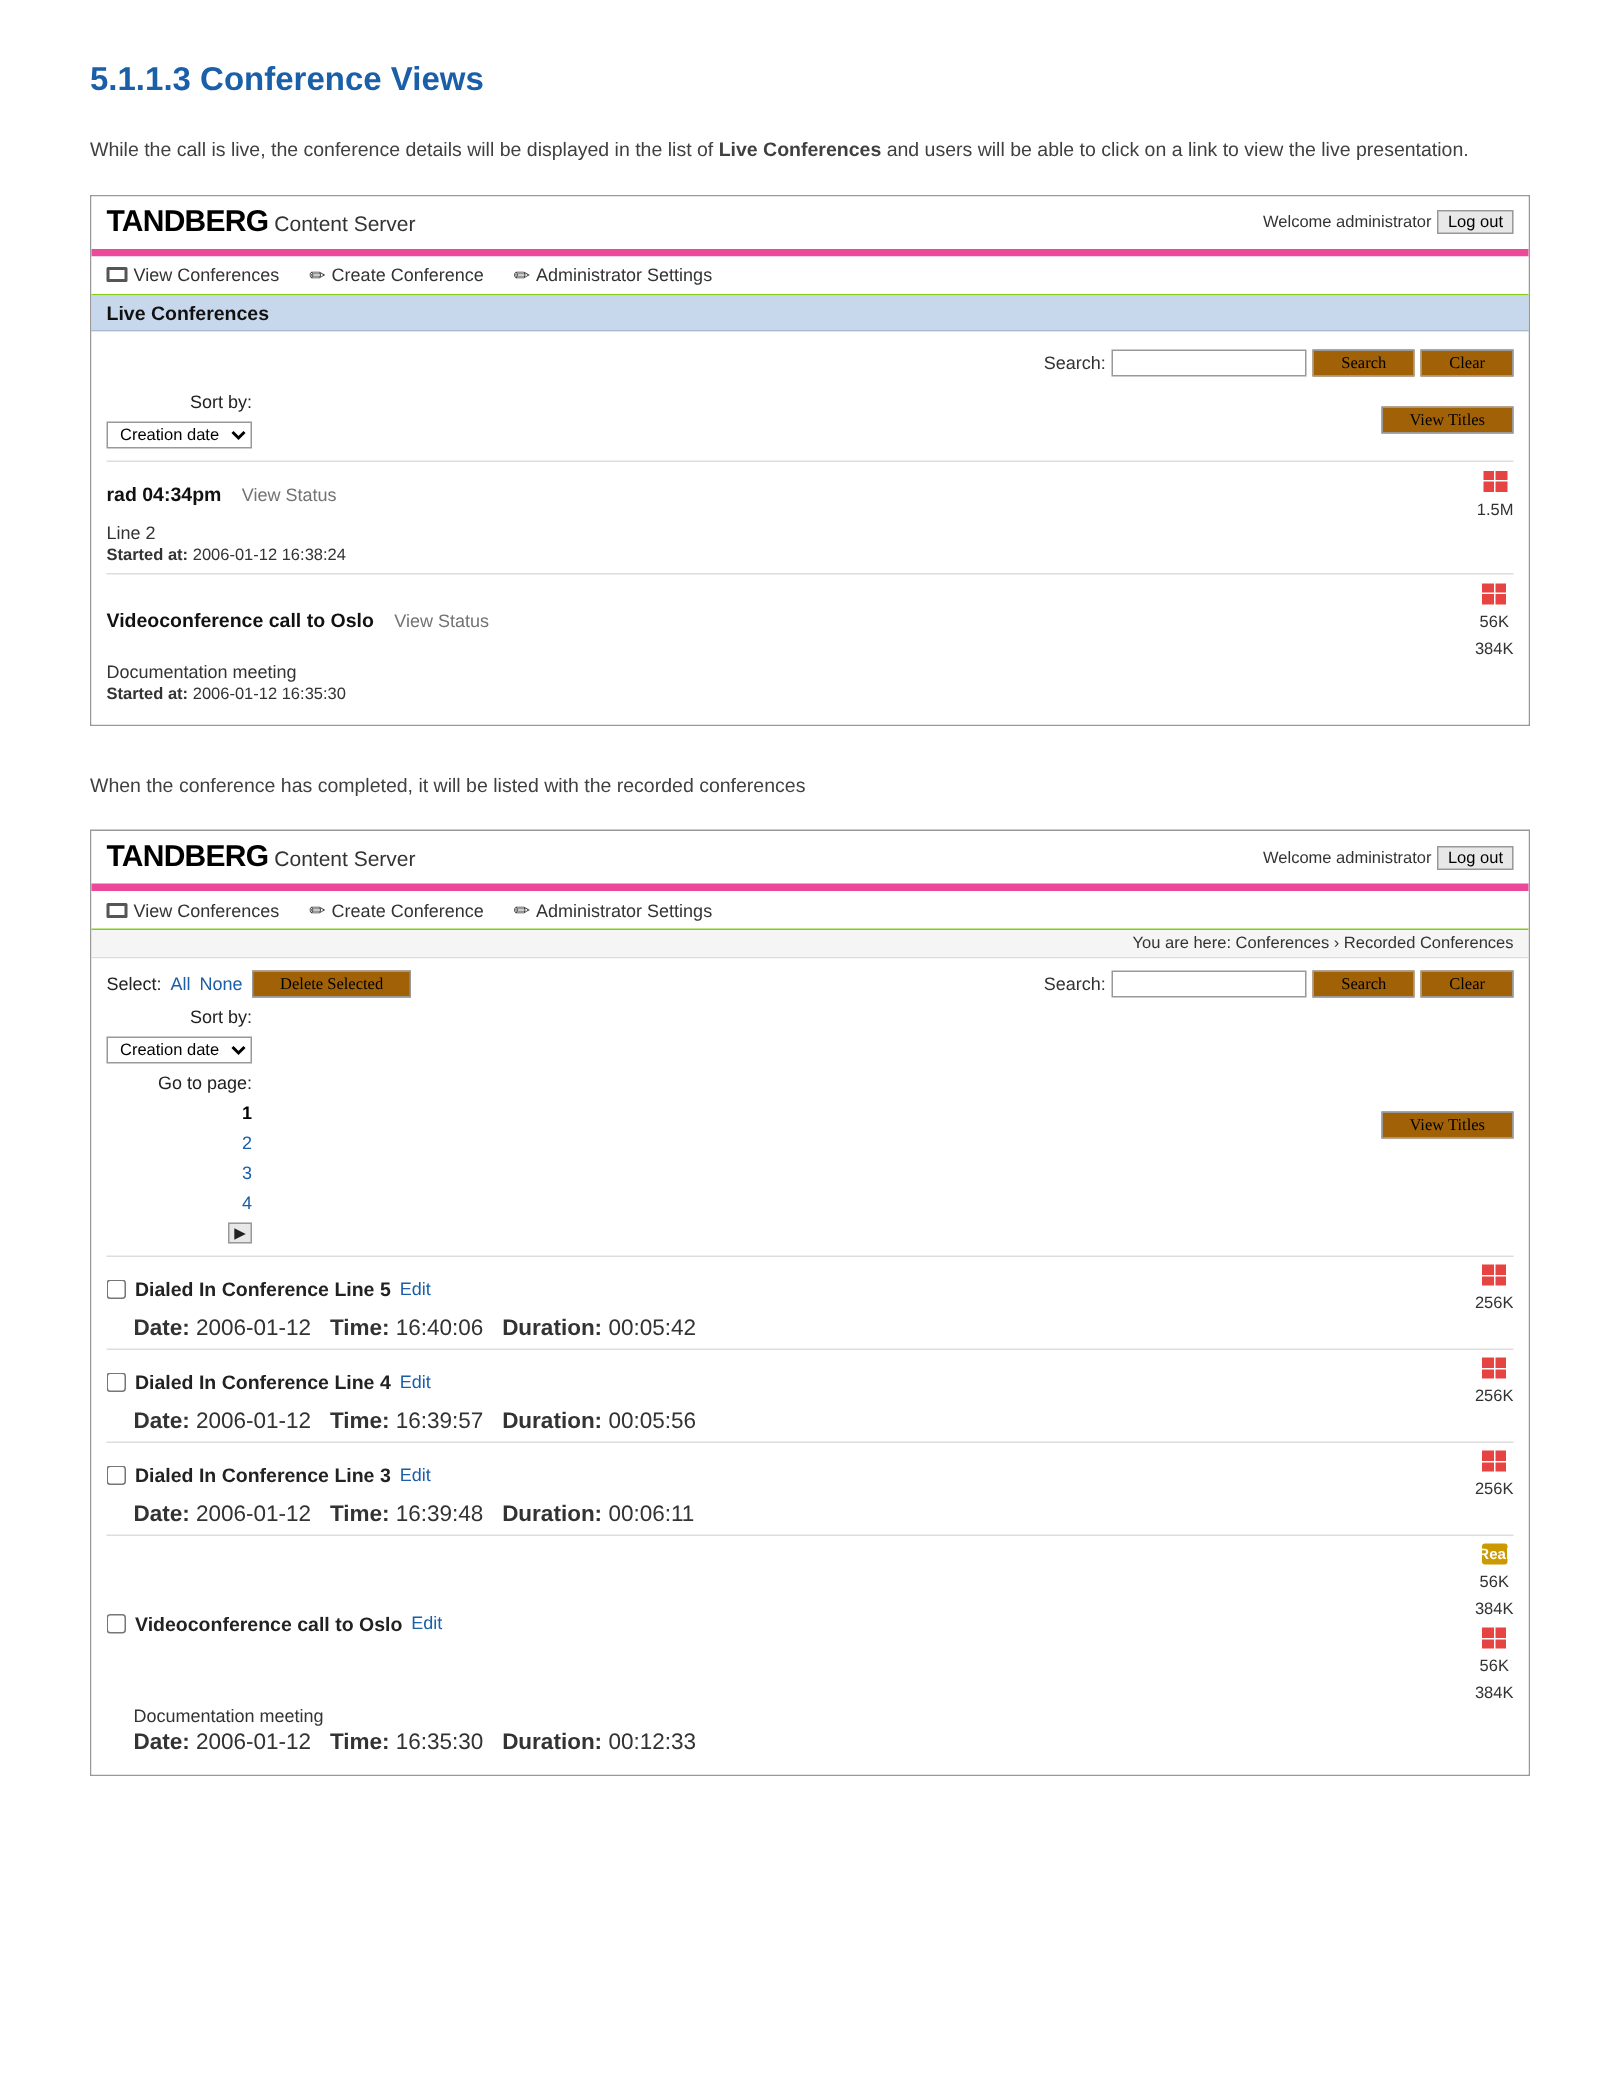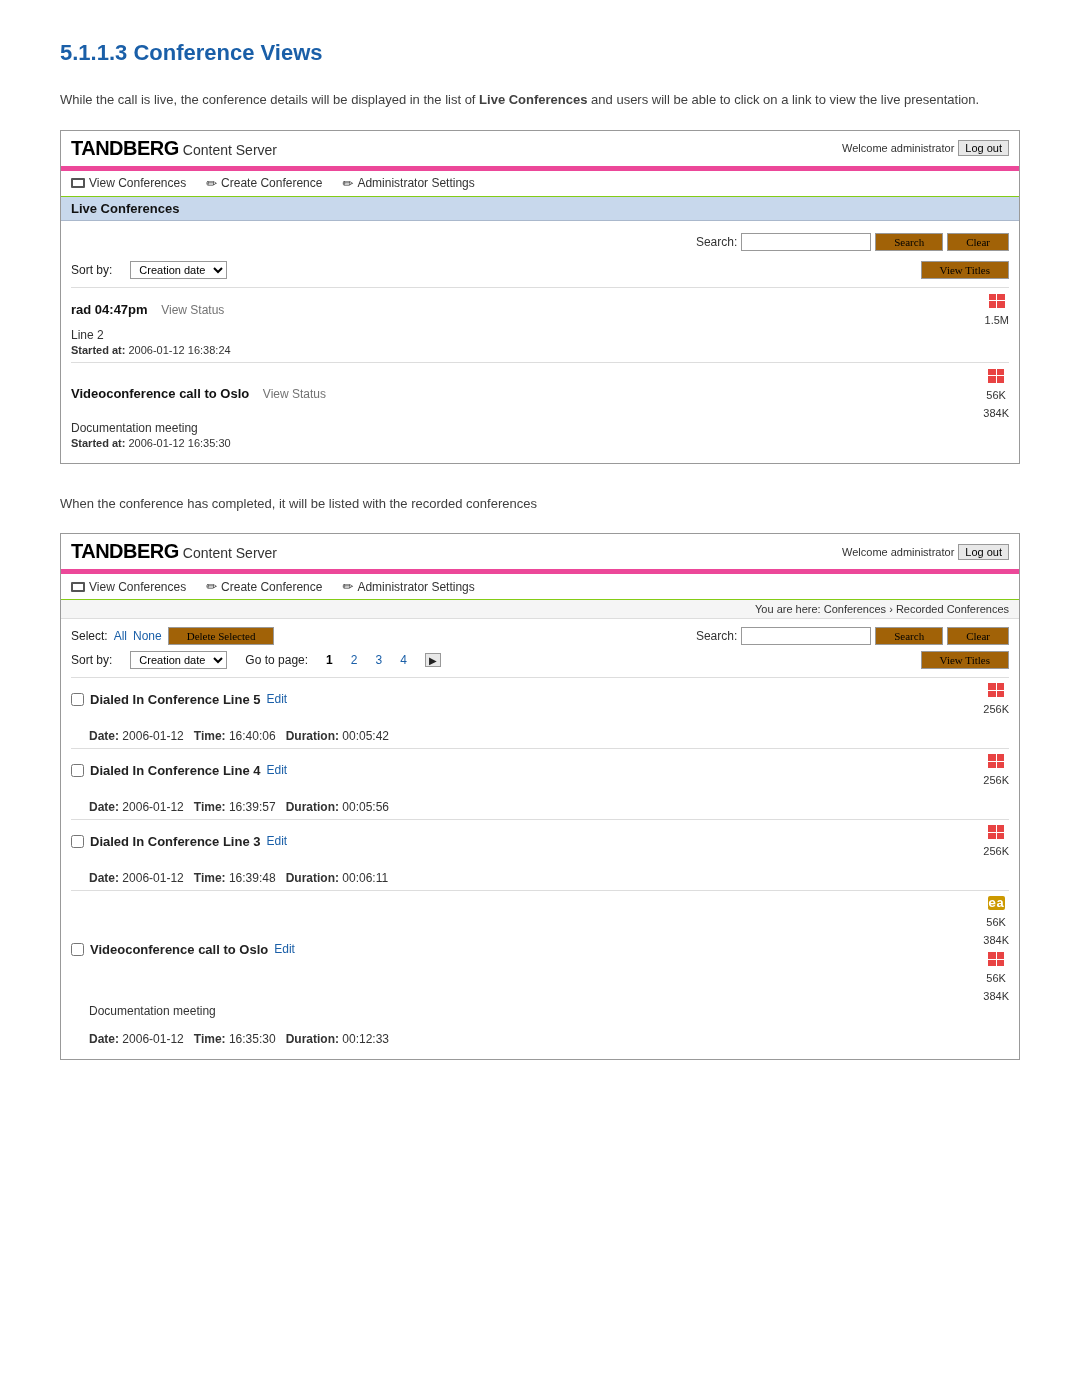--- a/index.html
+++ b/index.html
@@ -166,23 +166,24 @@
     
     .sort-row {
       display: flex;
       justify-content: space-between;
       align-items: center;
       margin-bottom: 8px;
     }
 
     .sort-left {
       display: flex;
-      align-items: center;
-      gap: 18px;
-      font-size: 12px;
+      align-items: flex-end;
+      gap: 6px;
+      font-size: 12px;
+      flex-direction: column;
     }
 
     .sort-select {
       border: 1px solid #999;
       padding: 1px 4px;
       font-size: 11px;
       background: #fff;
     }
 
     
@@ -318,40 +319,40 @@
       font-weight: bold;
     }
 
     .edit-link {
       font-size: 12px;
       color: #1a5fa8;
       cursor: pointer;
     }
 
     .rec-meta {
-      font-size: 12px;
-      color: #333;
-      margin-top: 14px;
+      font-size: 15px;
+      color: #333;
+      margin-top: 2px;
       margin-left: 18px;
     }
 
     .rec-meta strong { font-weight: bold; }
 
     .real-icon {
       display: inline-flex;
       align-items: center;
       justify-content: center;
       background: #cc9900;
       color: white;
-      font-size: 13px;
+      font-size: 10px;
       font-weight: bold;
       width: 17px;
       height: 14px;
       border-radius: 2px;
-      font-family: Liberation Mono, monospace;
+      font-family: Liberation Sans, sans-serif;
     }
 
     .rec-subtitle {
       font-size: 12px;
       color: #333;
       margin-top: 2px;
       margin-left: 18px;
     }
 
     .page-wrap {
@@ -416,21 +417,21 @@
           <select class="sort-select">
             <option>Creation date</option>
           </select>
         </div>
         <button class="small-btn">View Titles</button>
       </div>
 
       <div class="conf-entry">
         <div class="conf-title-row">
           <div>
-            <span class="conf-title">rad 04:47pm</span>
+            <span class="conf-title">rad 04:34pm</span>
             <span class="view-status-link">View Status</span>
           </div>
           <div class="conf-right">
             <div class="windows-icon">
               <span></span>
                 <span></span>
                 <span></span>
                 <span></span>
             </div>
             <span>1.5M</span>

